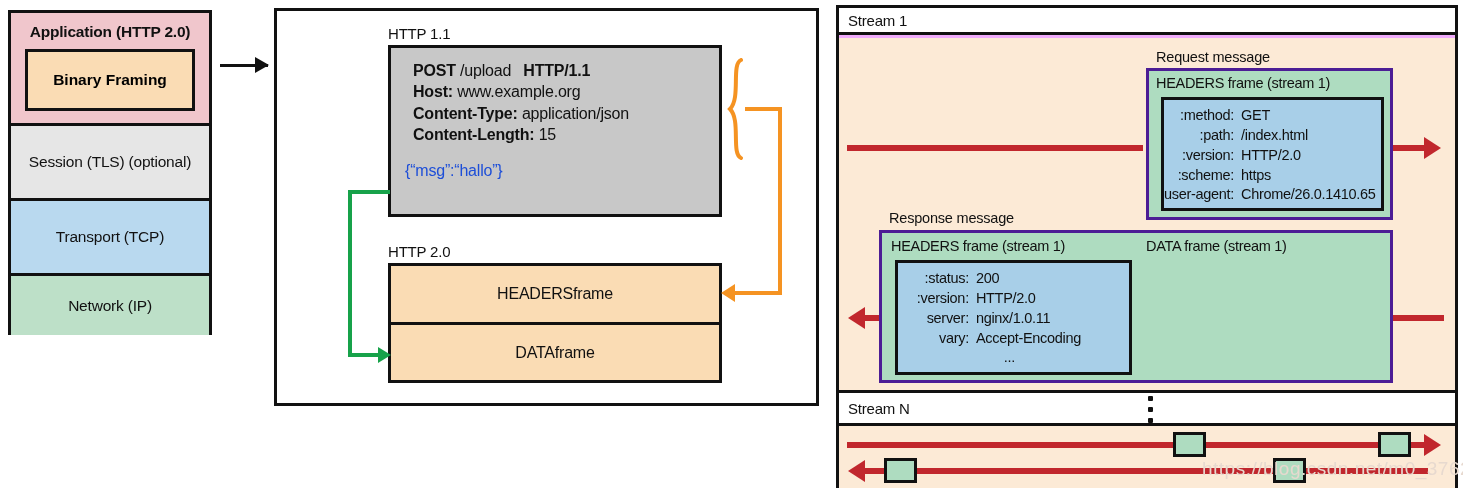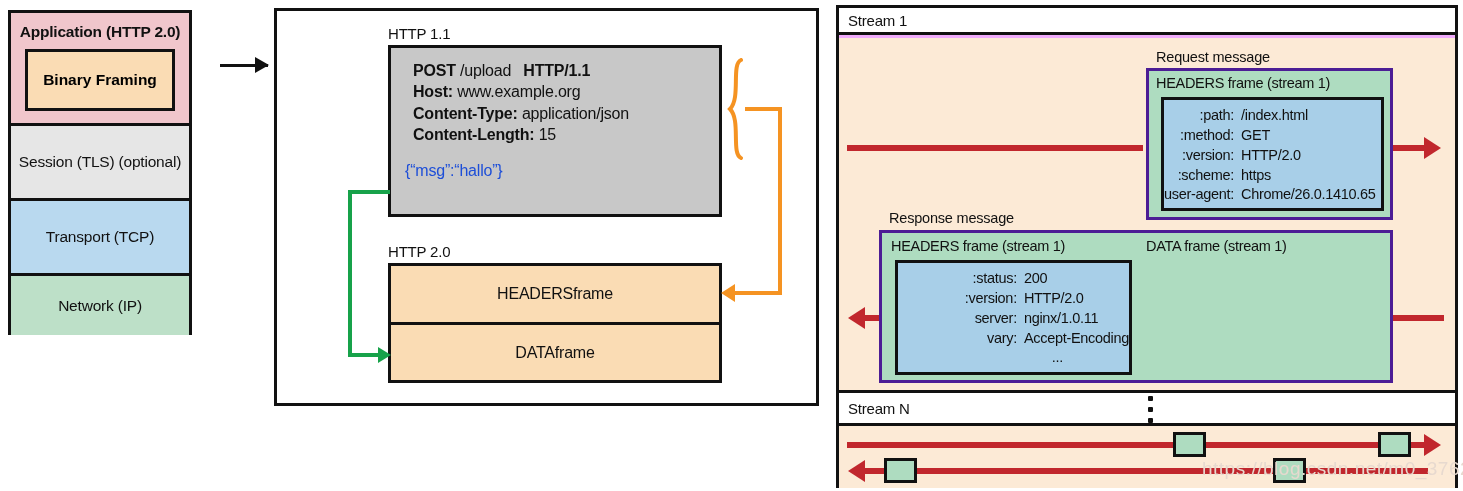--- a/index.html
+++ b/index.html
@@ -10,21 +10,21 @@
   #canvas{
     position:relative;
     width:1463px;
     height:491px;
     background:#ffffff;
     overflow:hidden;
   }
   .abs{position:absolute;box-sizing:border-box;}
 
   
-  #stack{left:8px;top:10px;width:184px;height:325px;border:3px solid #111;background:#fff;}
+  #stack{left:8px;top:10px;width:204px;height:325px;border:3px solid #111;background:#fff;}
   .layer{position:absolute;left:0;width:100%;display:flex;align-items:center;justify-content:center;
          font-size:15.5px;color:#111;letter-spacing:-0.2px;}
   .layer.bold{font-weight:bold;}
   .layer-div{position:absolute;left:0;width:100%;height:3px;background:#111;}
   #l-app{top:0;height:110px;background:#f0c6cc;align-items:flex-start;padding-top:10px;font-weight:bold;}
   #l-bin{left:14px;top:36px;width:calc(100% - 28px);height:62px;background:#fadcb4;border:3px solid #111;
          display:flex;align-items:center;justify-content:center;font-weight:bold;font-size:15.5px;}
   #l-ses{top:113px;height:72px;background:#e6e6e6;}
   #l-tra{top:188px;height:72px;background:#b9d9ef;}
   #l-net{top:263px;height:59px;background:#bde0c8;}
@@ -199,26 +199,26 @@
       <div class="redline" style="left:24px;top:277px;width:32px;"></div>
       <div class="redline" style="left:553px;top:277px;width:52px;"></div>
 
       <div class="msgcap" style="left:317px;top:11px;">Request message</div>
       <div class="greenframe" style="left:307px;top:30px;width:247px;height:152px;">
         <div class="framelabel">HEADERS frame (stream 1)</div>
         <div class="blueinner" style="left:12px;top:26px;width:223px;height:114px;padding:6px 8px 0 0;">
           <table class="kv" style="margin-left:auto;margin-right:8px;">
             <tbody>
                 <tr>
+              <td class="k">:method:</td>
+              <td class="v">GET</td>
+            </tr>
+            <tr>
               <td class="k">:path:</td>
               <td class="v">/index.html</td>
-            </tr>
-            <tr>
-              <td class="k">:method:</td>
-              <td class="v">GET</td>
             </tr>
             <tr>
               <td class="k">:version:</td>
               <td class="v">HTTP/2.0</td>
             </tr>
             <tr>
               <td class="k">:scheme:</td>
               <td class="v">https</td>
             </tr>
             <tr>
@@ -228,21 +228,21 @@
           </tbody>
             </table>
         </div>
       </div>
 
       <div class="msgcap" style="left:50px;top:172px;">Response message</div>
       <div class="greenframe" style="left:40px;top:192px;width:514px;height:153px;">
 
         <div class="framelabel" style="left:9px;top:5px;">HEADERS frame (stream 1)</div>
         <div class="blueinner" style="left:13px;top:27px;width:237px;height:115px;padding:6px 0 0 0;">
-          <table class="kv" style="margin-left:auto;">
+          <table class="kv" style="margin-left:auto;margin-right:48px;">
             <tbody>
                 <tr>
               <td class="k">:status:</td>
               <td class="v">200</td>
             </tr>
             <tr>
               <td class="k">:version:</td>
               <td class="v">HTTP/2.0</td>
             </tr>
             <tr>

